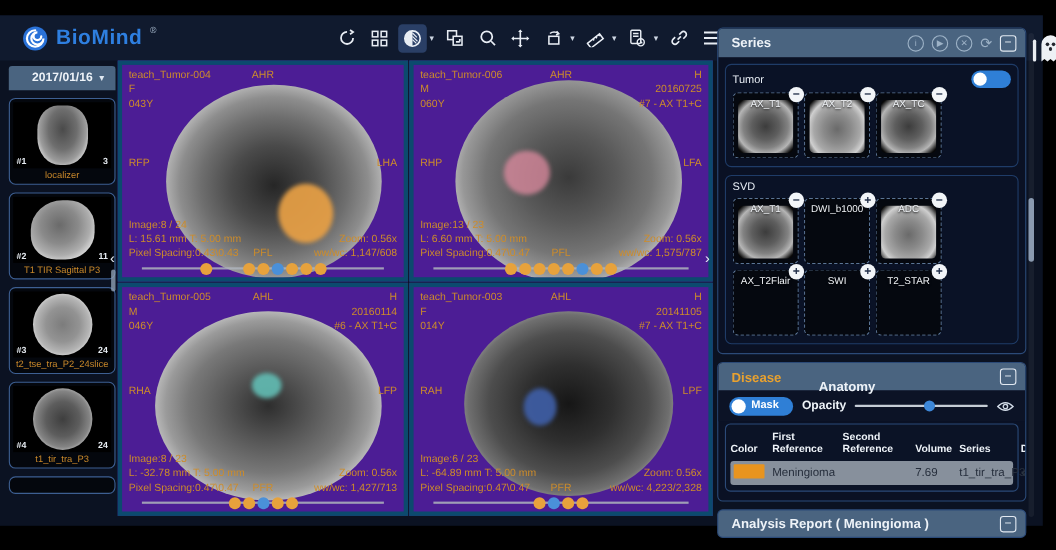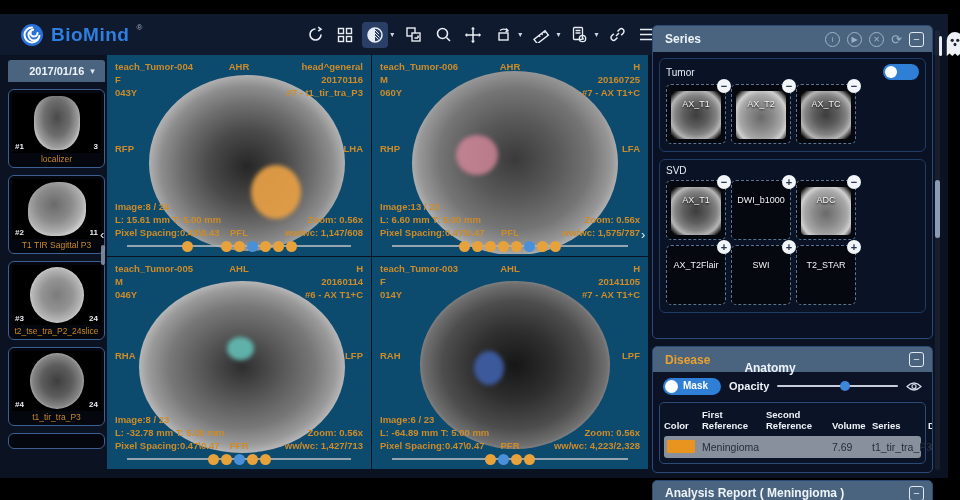--- a/index.html
+++ b/index.html
@@ -29,21 +29,21 @@
   .mini-brain { position:absolute; left:50%; top:50%; transform:translate(-50%,-50%); }
   .tnum { position:absolute; left:3px; bottom:2px; color:#e8edf3; font-size:8px; font-weight:bold; }
   .tcount { position:absolute; right:3px; bottom:2px; color:#e8edf3; font-size:8px; font-weight:bold; }
   .tlabel { color:#c9882a; font-size:8.5px; text-align:center; line-height:13px; height:13px; white-space:nowrap; overflow:hidden; }
   .thumb-card.partial { height:16px; overflow:hidden; padding:3px; }
 
   .side-handle { position:absolute; color:#e6ecf3; font-size:13px; cursor:pointer; line-height:12px; }
   .side-scroll { position:absolute; width:4px; border-radius:2px; background:#8fa0b4; opacity:.8; }
 
   
-  .vp { position:absolute; background:#0c4a6e; border:2px solid #0c4a6e; overflow:hidden; cursor:pointer;font-weight:bold; }
+  .vp { position:absolute; background:#4c1d95; border:4px solid #0c4a6e; overflow:hidden; cursor:pointer; }
   .vp-1 { left:107px; top:55px;  width:264px; height:201px; }
   .vp-2 { left:372px; top:55px;  width:276px; height:201px; }
   .vp-3 { left:107px; top:257px; width:264px; height:212px; }
   .vp-4 { left:372px; top:257px; width:276px; height:212px; }
   .vtxt { position:absolute; color:#cd8c2a; font-size:9.5px; line-height:13px; white-space:pre; }
   .tl { left:6px; top:3px; }
   .tc { top:3px; left:0; right:0; text-align:center; }
   .tr { right:6px; top:3px; text-align:right; }
   .ml { left:6px; top:50%; margin-top:-14px; }
   .mr { right:6px; top:50%; margin-top:-14px; text-align:right; }
@@ -82,21 +82,21 @@
   .refr { color:#9db2c6; font-size:13px; line-height:13px; cursor:pointer; }
   .minusbox { width:15px; height:15px; border:1.5px solid #e2e9f1; border-radius:3px; color:#e2e9f1; font-size:11px; line-height:11px; display:flex; align-items:center; justify-content:center; cursor:pointer; }
   .series-body { padding:6px; }
   .group { border:1px solid #1f3c68; border-radius:6px; padding:5px 6px 7px 6px; margin-bottom:7px; background:#0a1226; }
   .group-head { display:flex; align-items:center; margin-bottom:4px; }
   .group-name { color:#e8eef5; font-size:10px; }
   .toggle { margin-left:auto; width:36px; height:16px; border-radius:8px; background:#2f7fd6; position:relative; cursor:pointer; }
   .toggle .knob { position:absolute; left:2px; top:2px; width:12px; height:12px; border-radius:50%; background:#fff; }
   .thumbs { display:flex; gap:5px; flex-wrap:wrap; }
   .sthumb { position:relative; width:60px; height:60px; border:1px dashed #5b7595; border-radius:5px; background:#05080f; cursor:pointer; }
-  .sthumb .slabel { position:absolute; top:14px; left:0; right:0; text-align:center; color:#f0f3f7; font-size:9px; text-shadow:0 1px 2px #000; z-index:2; white-space:nowrap; }
+  .sthumb .slabel { position:absolute; top:4px; left:0; right:0; text-align:center; color:#f0f3f7; font-size:9px; text-shadow:0 1px 2px #000; z-index:2; white-space:nowrap; }
   .simg { position:absolute; left:4px; top:6px; right:4px; bottom:4px; border-radius:4px;
     background:radial-gradient(ellipse at 50% 50%, #3c3c3c 0%, #5e5e5e 35%, #838383 58%, #b5b5b5 74%, #6a6a6a 82%, #0a0a0a 92%, #000 100%); }
   .simg.bright { background:radial-gradient(ellipse at 50% 55%, #6a6a6a 0%, #8a8a8a 35%, #a8a8a8 60%, #cfcfcf 74%, #7a7a7a 83%, #0a0a0a 93%, #000 100%); }
   .badge { position:absolute; top:-6px; right:-6px; width:14px; height:14px; border-radius:50%; background:#f2f5f8; color:#23304a; font-size:11px; font-weight:bold; line-height:12px; display:flex; align-items:center; justify-content:center; z-index:3; cursor:pointer; }
 
   .dtabs { display:flex; align-items:center; height:25px; background:#4a6480; padding:0 8px 0 12px; }
   .dtab { font-size:12px; font-weight:bold; margin-right:34px; cursor:pointer; }
   .dtab.active { color:#e8a12f; }
   .dtab.idle { color:#eef3f8;margin-top:16px; }
   .mask-row { display:flex; align-items:center; height:28px; padding:0 10px; gap:8px; background:#0c1326; }
@@ -274,21 +274,20 @@
   </div>
 
   <span class="side-handle" style="left:100px; top:229px;">‹</span>
   <span class="side-scroll" style="left:101px; top:245px; height:20px;"></span>
 
   <div class="vp vp-1">
     <div class="brain brain-1"></div>
     <div class="blob blob-1"></div>
     <div class="vtxt tl"><span>teach_Tumor-004</span><br><span>F</span><br><span>043Y</span></div>
     <div class="vtxt tc">AHR</div>
-    <div class="vtxt tr"><span>head^general</span><br><span>20170116</span><br><span>#7 - t1_tir_tra_P3</span></div>
     <div class="vtxt ml">RFP</div>
     <div class="vtxt mr">LHA</div>
     <div class="vtxt bl"><span>Image:8 / 24</span><br><span>L: 15.61 mm T: 5.00 mm</span><br><span>Pixel Spacing:0.43\0.43</span></div>
     <div class="vtxt bc">PFL</div>
     <div class="vtxt br"><span>Zoom: 0.56x</span><br><span>ww/wc: 1,147/608</span></div>
     <div class="vp-track"></div>
     <div class="vp-dots">
         <span class="dot dot-orange"></span>
         <span class="dot-gap"></span>
         <span class="dot dot-orange"></span>
@@ -400,21 +399,21 @@
               <span class="simg bright"></span>
             </div>
             <div class="sthumb">
               <span class="badge">−</span>
               <span class="slabel">AX_TC</span>
               <span class="simg"></span>
             </div>
           </div>
         </div>
 
-        <div class="group" style="margin-bottom:19px;">
+        <div class="group" style="margin-bottom:2px;">
           <div class="group-head">
             <span class="group-name">SVD</span>
           </div>
           <div class="thumbs">
             <div class="sthumb">
               <span class="badge">−</span>
               <span class="slabel">AX_T1</span>
               <span class="simg"></span>
             </div>
             <div class="sthumb">

